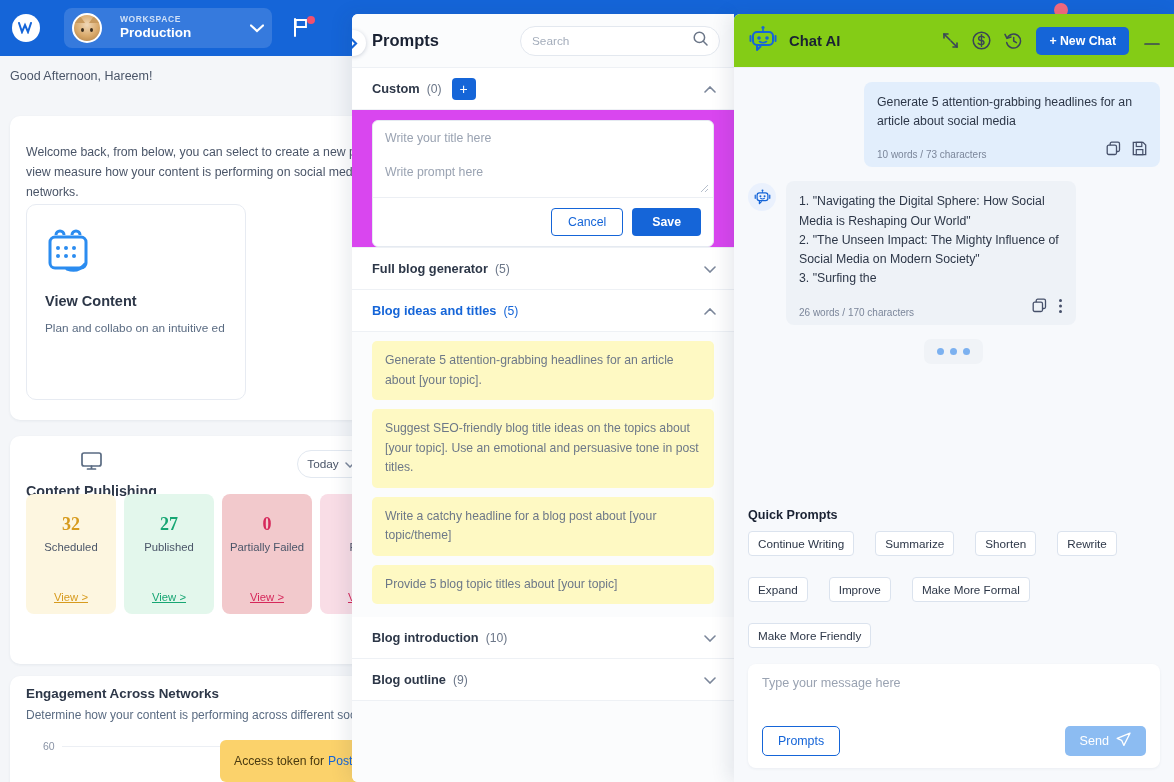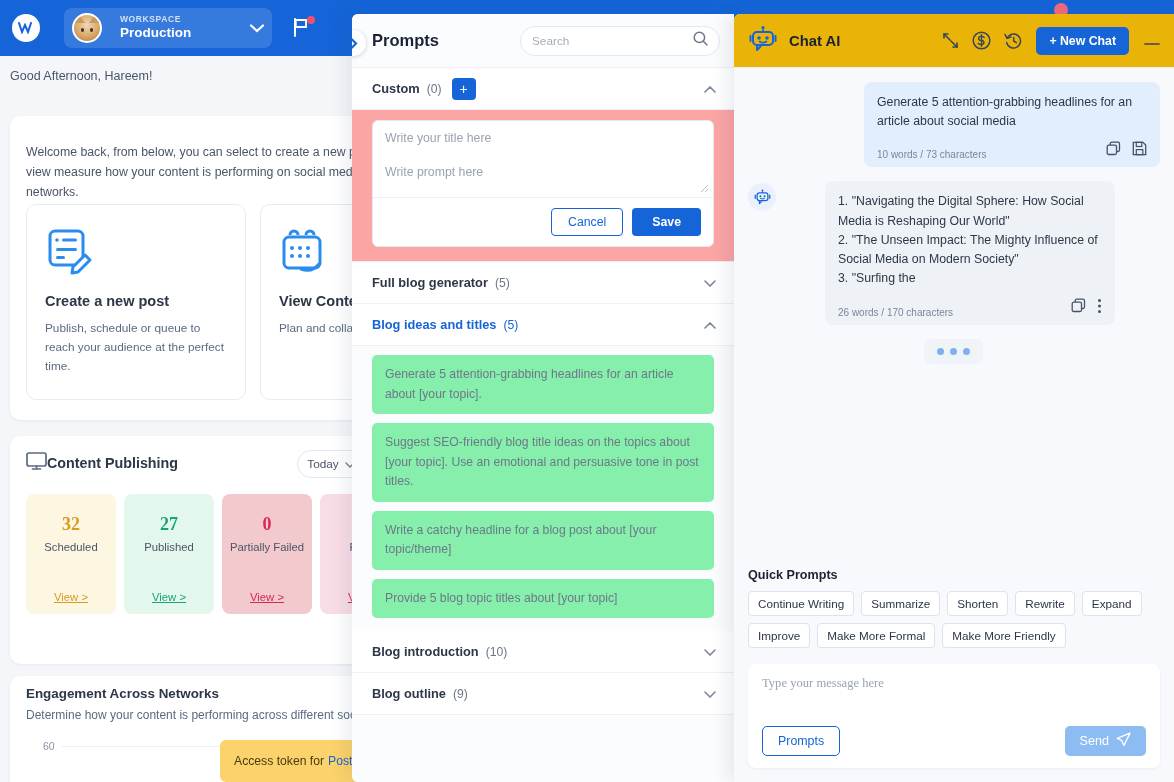--- a/index.html
+++ b/index.html
@@ -78,21 +78,21 @@
     padding: 22px 18px 0 18px; background: #fff;
   }
   .ac-icon { height: 58px; }
   .ac-title { font-size: 14.5px; font-weight: bold; color: #2d3748; margin-top: 8px; }
   .ac-desc { font-size: 11.8px; color: #5a6b82; line-height: 1.6; margin-top: 10px; }
 
   .publish-panel {
     position: absolute; left: 10px; top: 436px; width: 700px; height: 228px;
     background: #fff; border-radius: 10px; box-shadow: 0 1px 3px rgba(30,50,90,.07);
   }
-  .pp-head { position: absolute; left: 16px; top: 16px; display: flex; align-items: center; gap: 0; }
+  .pp-head { position: absolute; left: 16px; top: 16px; display: flex; align-items: center; gap: 9px; flex-direction: column; }
   .pp-title { font-size: 14.3px; font-weight: bold; color: #2d3748; }
   .today-sel {
     position: absolute; left: 297px; top: 450px; width: 68px; height: 28px;
     border: 1px solid #e2e8f0; border-radius: 14px; background: #fff;
     display: flex; align-items: center; justify-content: center; gap: 6px;
     font-size: 11.8px; color: #4a5568;
   }
   .stat-row { position: absolute; left: 16px; top: 58px; display: flex; gap: 8px; }
   .stat-card {
     width: 90px; height: 120px; border-radius: 8px;
@@ -159,21 +159,21 @@
   .section-title.active { color: #1565d8; }
   .section-count.active { color: #1565d8; }
   .chev { margin-left: auto; color: #7b869a; font-size: 11px; }
   .add-btn {
     width: 24px; height: 22px; background: #1565d8; border-radius: 4px;
     color: #fff; font-size: 14px; display: flex; align-items: center;
     justify-content: center; margin-left: 10px;
   }
 
   .custom-form {
-    background: #fca5a5; padding: 10px 20px 14px 20px; border-bottom: 1px solid #eef1f5;
+    background: #d946ef; padding: 10px 20px 0 20px; border-bottom: 1px solid #eef1f5;
   }
   .cf-box { border: 1px solid #e5eaf1; border-radius: 6px; background: #fff; }
   .cf-title-input, .cf-prompt-input {
     width: 100%; border: 0; outline: 0; background: transparent;
     font-family: "Liberation Sans", sans-serif; font-size: 12.3px; color: #3d4758;
     padding: 10px 12px;
   }
   .cf-title-input::placeholder, .cf-prompt-input::placeholder { color: #9aa3b2; }
   .cf-prompt-input { resize: none; height: 38px; border-top: 0; }
   .cf-divider { height: 1px; background: #eceff4; }
@@ -188,33 +188,33 @@
     background: #1565d8; color: #fff; font-size: 12.3px; font-weight: bold;
     font-family: "Liberation Sans", sans-serif;
   }
   .resize-grip {
     position: absolute; right: 4px; bottom: 2px; color: #b6bfcc; font-size: 9px;
   }
   .cf-textwrap { position: relative; }
 
   .prompt-list { background: #fbfcfd; padding: 9px 20px 4px 20px; }
   .prompt-item {
-    background: #86efac; border-radius: 5px; padding: 10px 13px;
+    background: #fef9c3; border-radius: 5px; padding: 10px 13px;
     font-size: 12.2px; color: #6d7888; line-height: 1.6; margin-bottom: 9px;
   }
 
   
   .chat-panel {
     position: absolute; left: 734px; top: 14px; width: 440px; height: 768px;
     background: #f7f9fc; border-radius: 6px 0 0 0;
     box-shadow: -6px 0 18px rgba(30,50,90,.10);
     overflow: hidden; display: flex; flex-direction: column;
   }
   .chat-header {
-    height: 54px; background: #eab308; display: flex; align-items: center;
+    height: 54px; background: #84cc16; display: flex; align-items: center;
     padding: 0 14px 0 14px; border-bottom: 1px solid #eef1f5; flex: 0 0 auto;
   }
   .chat-title { font-size: 14.8px; font-weight: bold; color: #1a2233; margin-left: 11px; }
   .chat-h-icons { margin-left: auto; display: flex; align-items: center; gap: 13px; }
   .icon-btn { color: #3a4558; display: flex; align-items: center; }
   .new-chat-btn {
     height: 28px; padding: 0 13px; background: #1565d8; color: #fff;
     border: 0; border-radius: 5px; font-size: 12.3px; font-weight: bold;
     font-family: "Liberation Sans", sans-serif; display: flex; align-items: center; gap: 5px;
   }
@@ -224,50 +224,49 @@
   .msg-row { display: flex; margin-bottom: 14px; }
   .msg-row.user { justify-content: flex-end; }
   .bot-avatar {
     width: 28px; height: 28px; border-radius: 50%; background: #eaf1fd;
     display: flex; align-items: center; justify-content: center;
     flex: 0 0 auto; margin-right: 10px; margin-top: 2px;
   }
   .bubble {
     background: #e2eefc; border-radius: 8px; padding: 11px 13px 7px 13px;
     max-width: 296px;
-    margin-left: 39px;
   }
   .bubble.bot { background: #eef2f7; max-width: 290px; }
   .bubble-text { font-size: 12.3px; color: #2d3748; line-height: 1.56; white-space: pre-line; }
   .bubble-foot { display: flex; align-items: flex-end; margin-top: 10px; }
   .bubble-meta { font-size: 10px; color: #7b869a; }
   .bubble-acts { margin-left: auto; display: flex; gap: 11px; color: #46506a; }
   .typing {
     background: #f0f3f7; border-radius: 7px; padding: 9px 13px;
     display: inline-flex; gap: 6px; margin-left: 176px;
   }
   .typing i { width: 7px; height: 7px; border-radius: 50%; background: #7cb1f0; display: block; }
 
   .quick-prompts { padding: 6px 14px 0 14px; flex: 0 0 auto; }
   .qp-title { font-size: 12.6px; font-weight: bold; color: #1a2233; margin-bottom: 9px; }
-  .qp-chips { display: flex; flex-wrap: wrap; gap: 7px; }
+  .qp-chips { display: flex; flex-wrap: wrap; gap: 21px; }
   .qp-chip {
     border: 1px solid #dbe3ee; border-radius: 4px; background: #fff;
     padding: 5px 9px; font-size: 11.7px; color: #2d3748;
     font-family: "Liberation Sans", sans-serif;
   }
   .composer {
     margin: 16px 14px 14px 14px; background: #fff; border-radius: 8px;
     height: 104px; padding: 12px 14px; flex: 0 0 auto;
     box-shadow: 0 1px 3px rgba(30,50,90,.06);
     display: flex; flex-direction: column;
   }
   .composer textarea {
     border: 0; outline: 0; resize: none; width: 100%; flex: 1;
-    font-family: Liberation Serif, serif; font-size: 12.6px; color: #ec4899;
+    font-family: Liberation Sans, sans-serif; font-size: 12.6px; color: #ec4899;
   }
   .composer textarea::placeholder { color: #9aa3b2; }
   .composer-row { display: flex; align-items: center; }
   .btn-prompts {
     height: 30px; padding: 0 15px; border: 1px solid #1565d8; border-radius: 5px;
     background: #fff; color: #1565d8; font-size: 12.4px;
     font-family: "Liberation Sans", sans-serif;
   }
   .btn-send {
     margin-left: auto; height: 30px; padding: 0 15px; border: 0; border-radius: 5px;
@@ -318,34 +317,20 @@
     </div>
 
     <div class="top-right-dot"></div>
 
     <div class="greeting">Good Afternoon, Hareem!</div>
 
     <div class="card-panel">
       <div class="welcome-text">Welcome back, from below, you can select to create a new post, view measure how your content is performing on social media networks.</div>
       <div class="action-cards">
 
-        <div class="action-card">
-          <div class="ac-icon">
-            <svg width="50" height="50" viewBox="0 0 50 50">
-              <rect x="5" y="4" width="33" height="34" rx="5" stroke="#2b8cf0" stroke-width="3" fill="none"></rect>
-              <circle cx="12" cy="13" r="1.8" fill="#2b8cf0"></circle>
-              <rect x="17" y="11.5" width="15" height="3" rx="1.5" fill="#2b8cf0"></rect>
-              <rect x="11" y="21" width="21" height="3" rx="1.5" fill="#2b8cf0"></rect>
-              <rect x="11" y="29" width="9" height="3" rx="1.5" fill="#2b8cf0"></rect>
-              <path d="M28 40 L40 28 L45 33 L33 45 L27 46 Z" stroke="#2b8cf0" stroke-width="3" fill="#fff" stroke-linejoin="round"></path>
-            </svg>
-          </div>
-          <div class="ac-title">Create a new post</div>
-          <div class="ac-desc">Publish, schedule or queue to reach your audience at the perfect time.</div>
-        </div>
 
         <div class="action-card">
           <div class="ac-icon">
             <svg width="50" height="50" viewBox="0 0 50 50">
               <path d="M11 8 a4 4 0 0 1 8 0" stroke="#2b8cf0" stroke-width="3" fill="none"></path>
               <path d="M27 8 a4 4 0 0 1 8 0" stroke="#2b8cf0" stroke-width="3" fill="none"></path>
               <rect x="5" y="10" width="36" height="31" rx="5" stroke="#2b8cf0" stroke-width="3" fill="none"></rect>
               <g fill="#2b8cf0">
                 <circle cx="13" cy="21" r="2"></circle>
                   <circle cx="21" cy="21" r="2"></circle>

